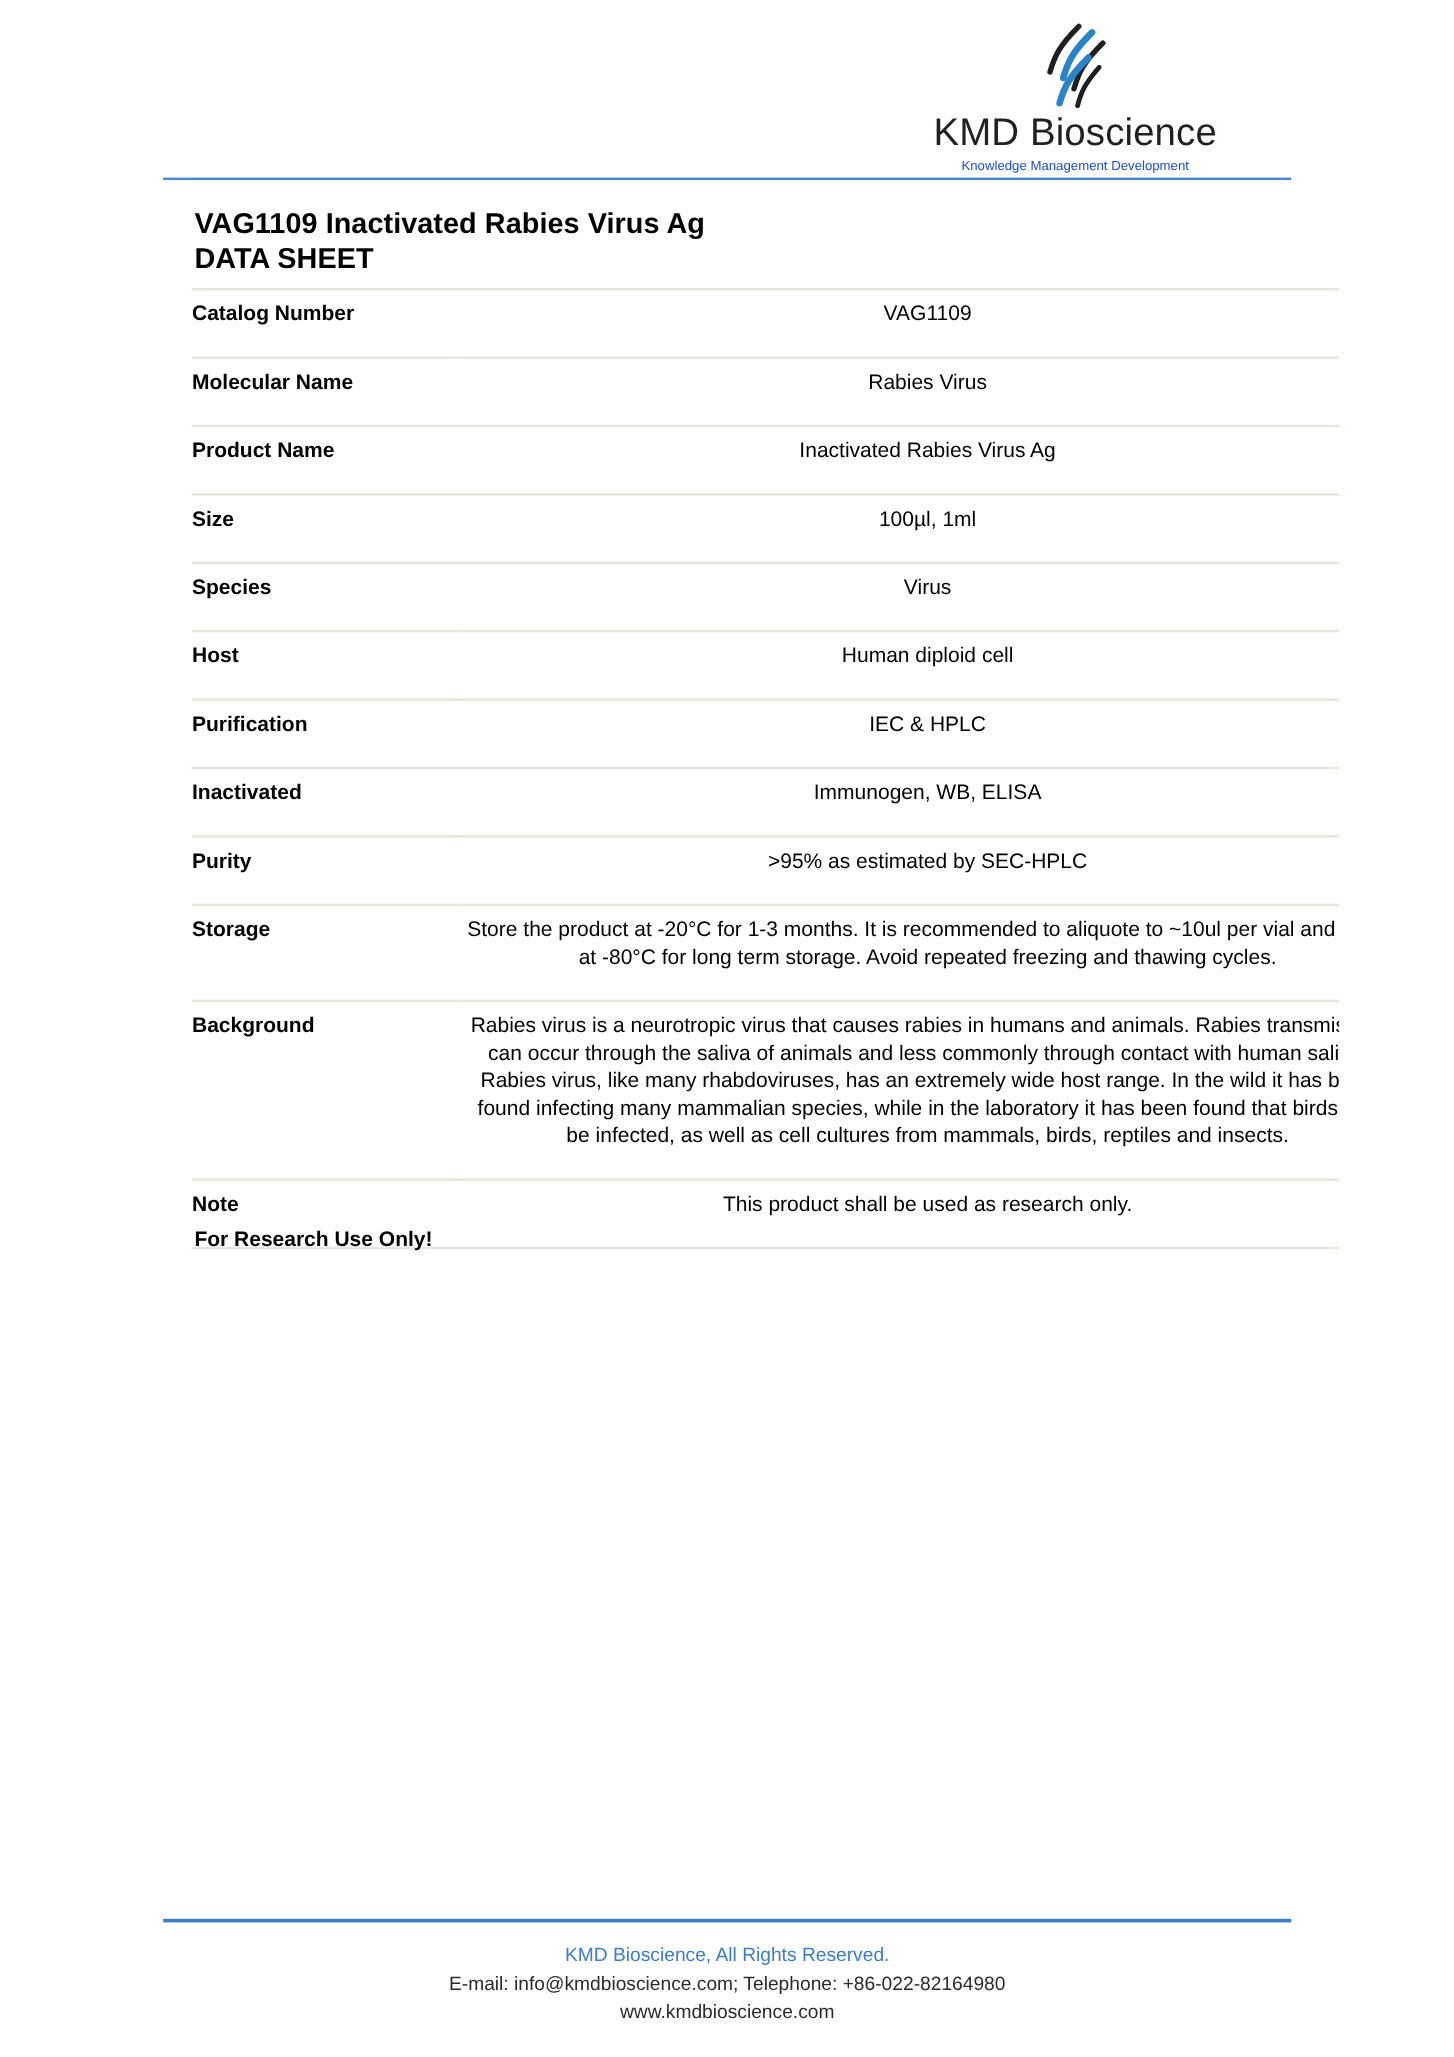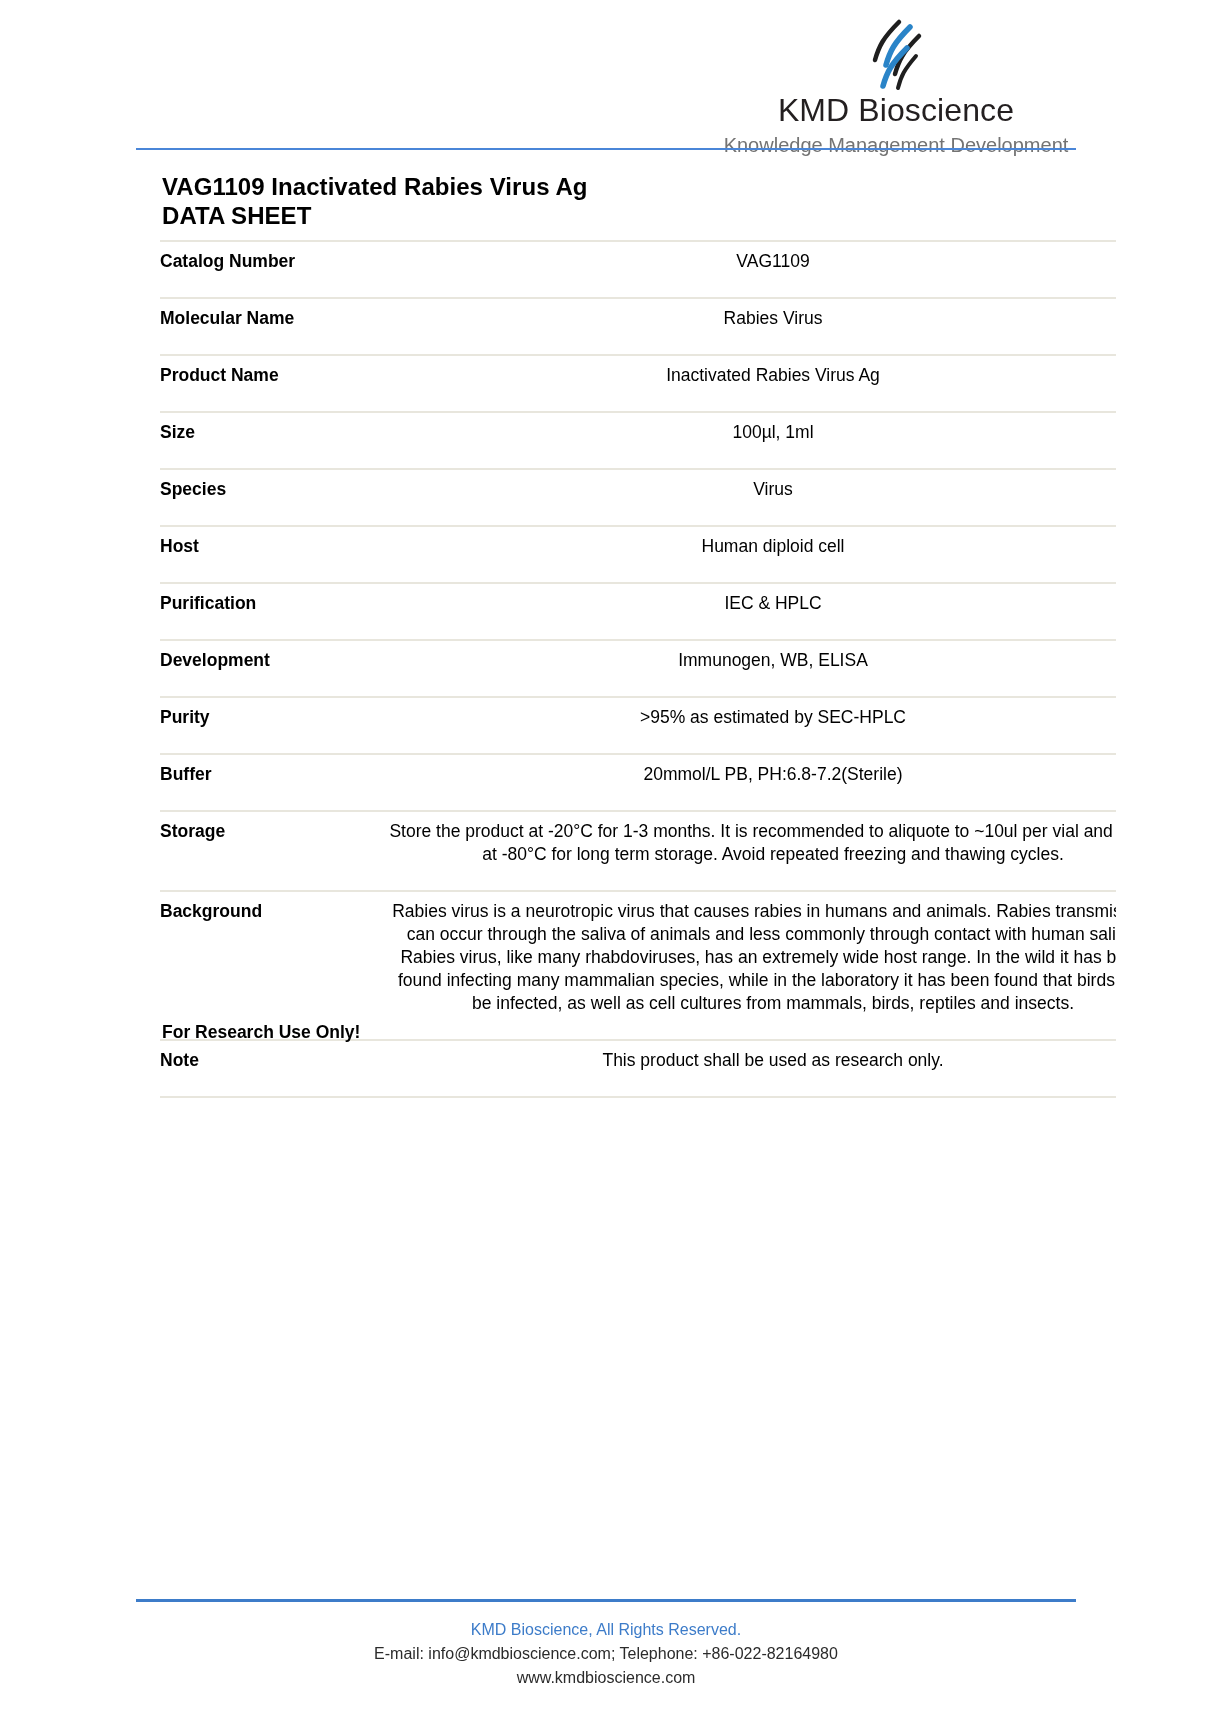--- a/index.html
+++ b/index.html
@@ -44,22 +44,22 @@
   }
   .brand-name {
     font-size: 32px;
     letter-spacing: 0.1px;
     color: #231f20;
     line-height: 1.05;
     margin-top: -2px;
     white-space: nowrap;
   }
   .brand-tagline {
-    font-size: 20px;
-    color: #737373;
+    font-size: 11px;
+    color: #1d4ed8;
     line-height: 1.3;
     margin-top: 4px;
     white-space: nowrap;
   }
   .header-rule {
     position: absolute;
     left: 40px;
     right: 40px;
     top: 136px;
     height: 2px;
@@ -197,30 +197,26 @@
       </tr>
       <tr>
         <td class="k">Host</td>
         <td class="v">Human diploid cell</td>
       </tr>
       <tr>
         <td class="k">Purification</td>
         <td class="v">IEC &amp; HPLC</td>
       </tr>
       <tr>
-        <td class="k">Development</td>
+        <td class="k">Inactivated</td>
         <td class="v">Immunogen, WB, ELISA</td>
       </tr>
       <tr>
         <td class="k">Purity</td>
         <td class="v">&gt;95% as estimated by SEC-HPLC</td>
-      </tr>
-      <tr>
-        <td class="k">Buffer</td>
-        <td class="v">20mmol/L PB, PH:6.8-7.2(Sterile)</td>
       </tr>
       <tr>
         <td class="k">Storage</td>
         <td class="v">Store the product at -20°C for 1-3 months. It is recommended to aliquote to ~10ul per vial and store at -80°C for long term storage. Avoid repeated freezing and thawing cycles.</td>
       </tr>
       <tr>
         <td class="k">Background</td>
         <td class="v">Rabies virus is a neurotropic virus that causes rabies in humans and animals. Rabies transmission can occur through the saliva of animals and less commonly through contact with human saliva. Rabies virus, like many rhabdoviruses, has an extremely wide host range. In the wild it has been found infecting many mammalian species, while in the laboratory it has been found that birds can be infected, as well as cell cultures from mammals, birds, reptiles and insects.</td>
       </tr>
       <tr>

